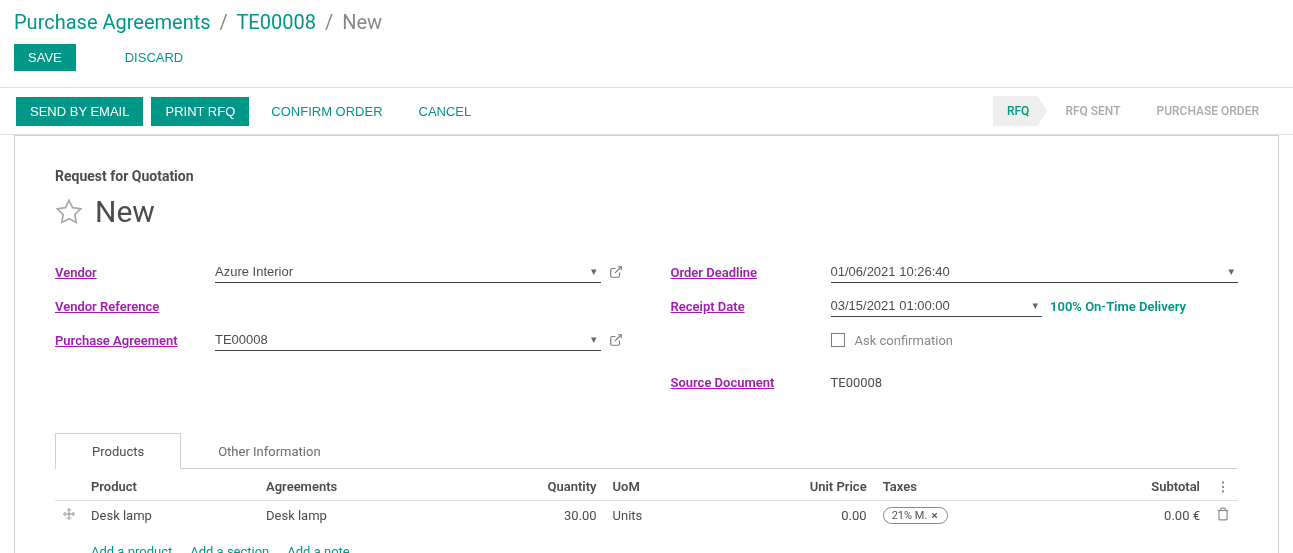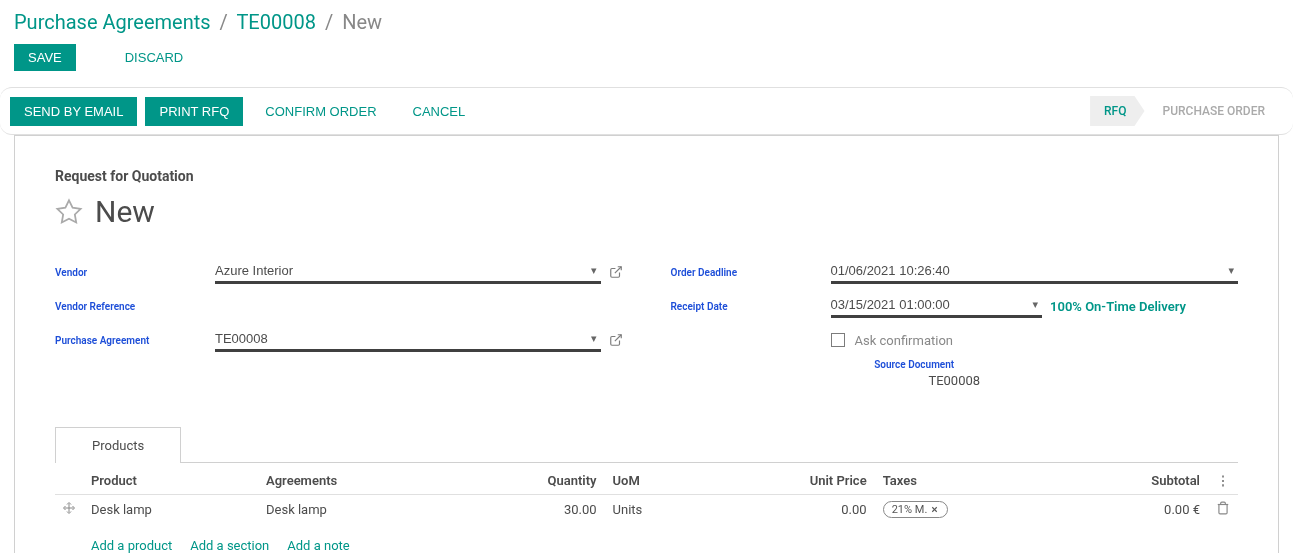--- a/index.html
+++ b/index.html
@@ -6,42 +6,42 @@
   body { font-family: -apple-system, BlinkMacSystemFont, "Segoe UI", Roboto, "Helvetica Neue", Arial, sans-serif; font-size: 13px; color: #4c4c4c; background: #fff; }
   
   .breadcrumb { padding: 10px 14px 0; font-size: 20px; color: #009688; }
   .breadcrumb .sep { color: #888; margin: 0 4px; }
   .breadcrumb .current { color: #888; }
   
   .header-actions { padding: 10px 14px 16px; display: flex; align-items: center; gap: 21px; }
   .btn-primary { background: #009688; color: #fff; border: none; padding: 6px 14px; font-size: 13px; font-weight: 500; cursor: pointer; }
   .btn-secondary { background: transparent; color: #009688; border: none; padding: 6px 0; font-size: 13px; font-weight: 500; cursor: pointer; margin-left: 28px; }
   
-  .toolbar { display: flex; align-items: center; gap: 8px; padding: 8px 10px; border-top: 1px solid #e0e0e0; border-bottom: 1px solid #e0e0e0; border-radius: 12px; }
+  .toolbar { display: flex; align-items: center; gap: 8px; padding: 8px 16px; border-top: 1px solid #e0e0e0; border-bottom: 1px solid #e0e0e0; }
   .btn-toolbar { background: #009688; color: #fff; border: none; padding: 7px 14px; font-size: 13px; font-weight: 500; cursor: pointer; }
   .btn-toolbar-secondary { background: transparent; color: #009688; border: none; padding: 7px 14px; font-size: 13px; font-weight: 500; cursor: pointer; text-align: right; }
   
   .status-arrows { margin-left: auto; display: flex; }
   .status-arrow { position: relative; padding: 8px 18px 8px 24px; background: #eeeeee; color: #009688; font-size: 12px; font-weight: 500; clip-path: polygon(0 0, calc(100% - 10px) 0, 100% 50%, calc(100% - 10px) 100%, 0 100%, 10px 50%); margin-left: -6px; }
   .status-arrow:first-child { clip-path: polygon(0 0, calc(100% - 10px) 0, 100% 50%, calc(100% - 10px) 100%, 0 100%); margin-left: 0; padding-left: 14px; }
   .status-arrow.inactive { background: #fff; color: #aaa; }
   
   .form-sheet { margin: 0 14px; border: 1px solid #d0d0d0; padding: 32px 40px 20px; background: #fff; }
   .form-title-small { font-size: 14px; font-weight: 700; color: #4c4c4c; margin-bottom: 10px; }
   .form-title { display: flex; align-items: center; gap: 12px; margin-bottom: 28px; }
   .form-title h1 { font-size: 30px; font-weight: 400; color: #4c4c4c; }
   .star-icon { width: 28px; height: 28px; color: #aaa; cursor: pointer; }
   
   .form-fields { display: flex; gap: 48px; margin-bottom: 32px; }
   .form-col { flex: 1; }
   .form-row { display: flex; align-items: center; min-height: 30px; margin-bottom: 4px; }
-  .form-label { width: 160px; font-weight: 600; color: #1d4ed8; font-size: 10px; flex-shrink: 0; }
+  .form-label { width: 160px; font-weight: 600; color: #a21caf; font-size: 13px; flex-shrink: 0; text-decoration: underline; }
   .form-value { flex: 1; display: flex; align-items: center; gap: 8px; }
   .input-like { width: 100%; border: none; border-bottom: 1px solid #ccc; background: transparent; font-size: 13px; padding: 3px 0; color: #4c4c4c; }
-  .input-wrap { flex: 1; display: flex; align-items: center; border-bottom: 3px solid #404040; }
+  .input-wrap { flex: 1; display: flex; align-items: center; border-bottom: 1px solid #404040; }
   .input-wrap input { border: none; flex: 1; font-size: 13px; padding: 3px 0; color: #4c4c4c; background: transparent; outline: none; }
   .caret { color: #666; font-size: 11px; cursor: pointer; padding: 0 4px; }
   .ext-icon { color: #7c7c7c; cursor: pointer; }
   .link-text { color: #009688; font-weight: 600; cursor: pointer; font-size: 13px; }
   .checkbox-wrap { display: flex; align-items: center; gap: 10px; margin-left: 0px; }
   .checkbox { width: 14px; height: 14px; border: 1.5px solid #7c7c7c; background: #fff; cursor: pointer; }
   .checkbox-label { color: #888; font-size: 13px; }
   .static-value { font-size: 13px; color: #4c4c4c; padding: 3px 0;}
   
   .tabs { display: flex; border-bottom: 1px solid #d0d0d0; margin-top: 20px; }
@@ -78,20 +78,21 @@
   <button class="btn-secondary">DISCARD</button>
 </div>
 
 <div class="toolbar">
   <button class="btn-toolbar">SEND BY EMAIL</button>
   <button class="btn-toolbar">PRINT RFQ</button>
   <button class="btn-toolbar-secondary">CONFIRM ORDER</button>
   <button class="btn-toolbar-secondary">CANCEL</button>
   <div class="status-arrows">
     <div class="status-arrow">RFQ</div>
+    <div class="status-arrow inactive">RFQ SENT</div>
     <div class="status-arrow inactive">PURCHASE ORDER</div>
   </div>
 </div>
 
 <div class="form-sheet">
   <div class="form-title-small">Request for Quotation</div>
   <div class="form-title">
     <svg class="star-icon" viewBox="0 0 24 24" fill="none" stroke="currentColor" stroke-width="1.5">
         <polygon points="12 2 15.09 8.26 22 9.27 17 14.14 18.18 21.02 12 17.77 5.82 21.02 7 14.14 2 9.27 8.91 8.26 12 2"></polygon>
       </svg>
@@ -159,31 +160,32 @@
       </div>
       <div class="form-row">
         <div class="form-label"></div>
         <div class="form-value">
           <div class="checkbox-wrap">
             <div class="checkbox"></div>
             <span class="checkbox-label">Ask confirmation</span>
           </div>
         </div>
       </div>
-      <div class="form-row" style="margin-top:4px;flex-direction:column;">
+      <div class="form-row" style="margin-top:12px;">
         <div class="form-label">Source Document</div>
         <div class="form-value">
           <span class="static-value">TE00008</span>
         </div>
       </div>
     </div>
   </div>
 
   <div class="tabs">
     <div class="tab active">Products</div>
+    <div class="tab">Other Information</div>
   </div>
 
   <table class="lines">
     <thead>
       <tr>
         <th style="width:22px;"></th>
         <th>Product</th>
         <th>Agreements</th>
         <th class="right">Quantity</th>
         <th>UoM</th>

